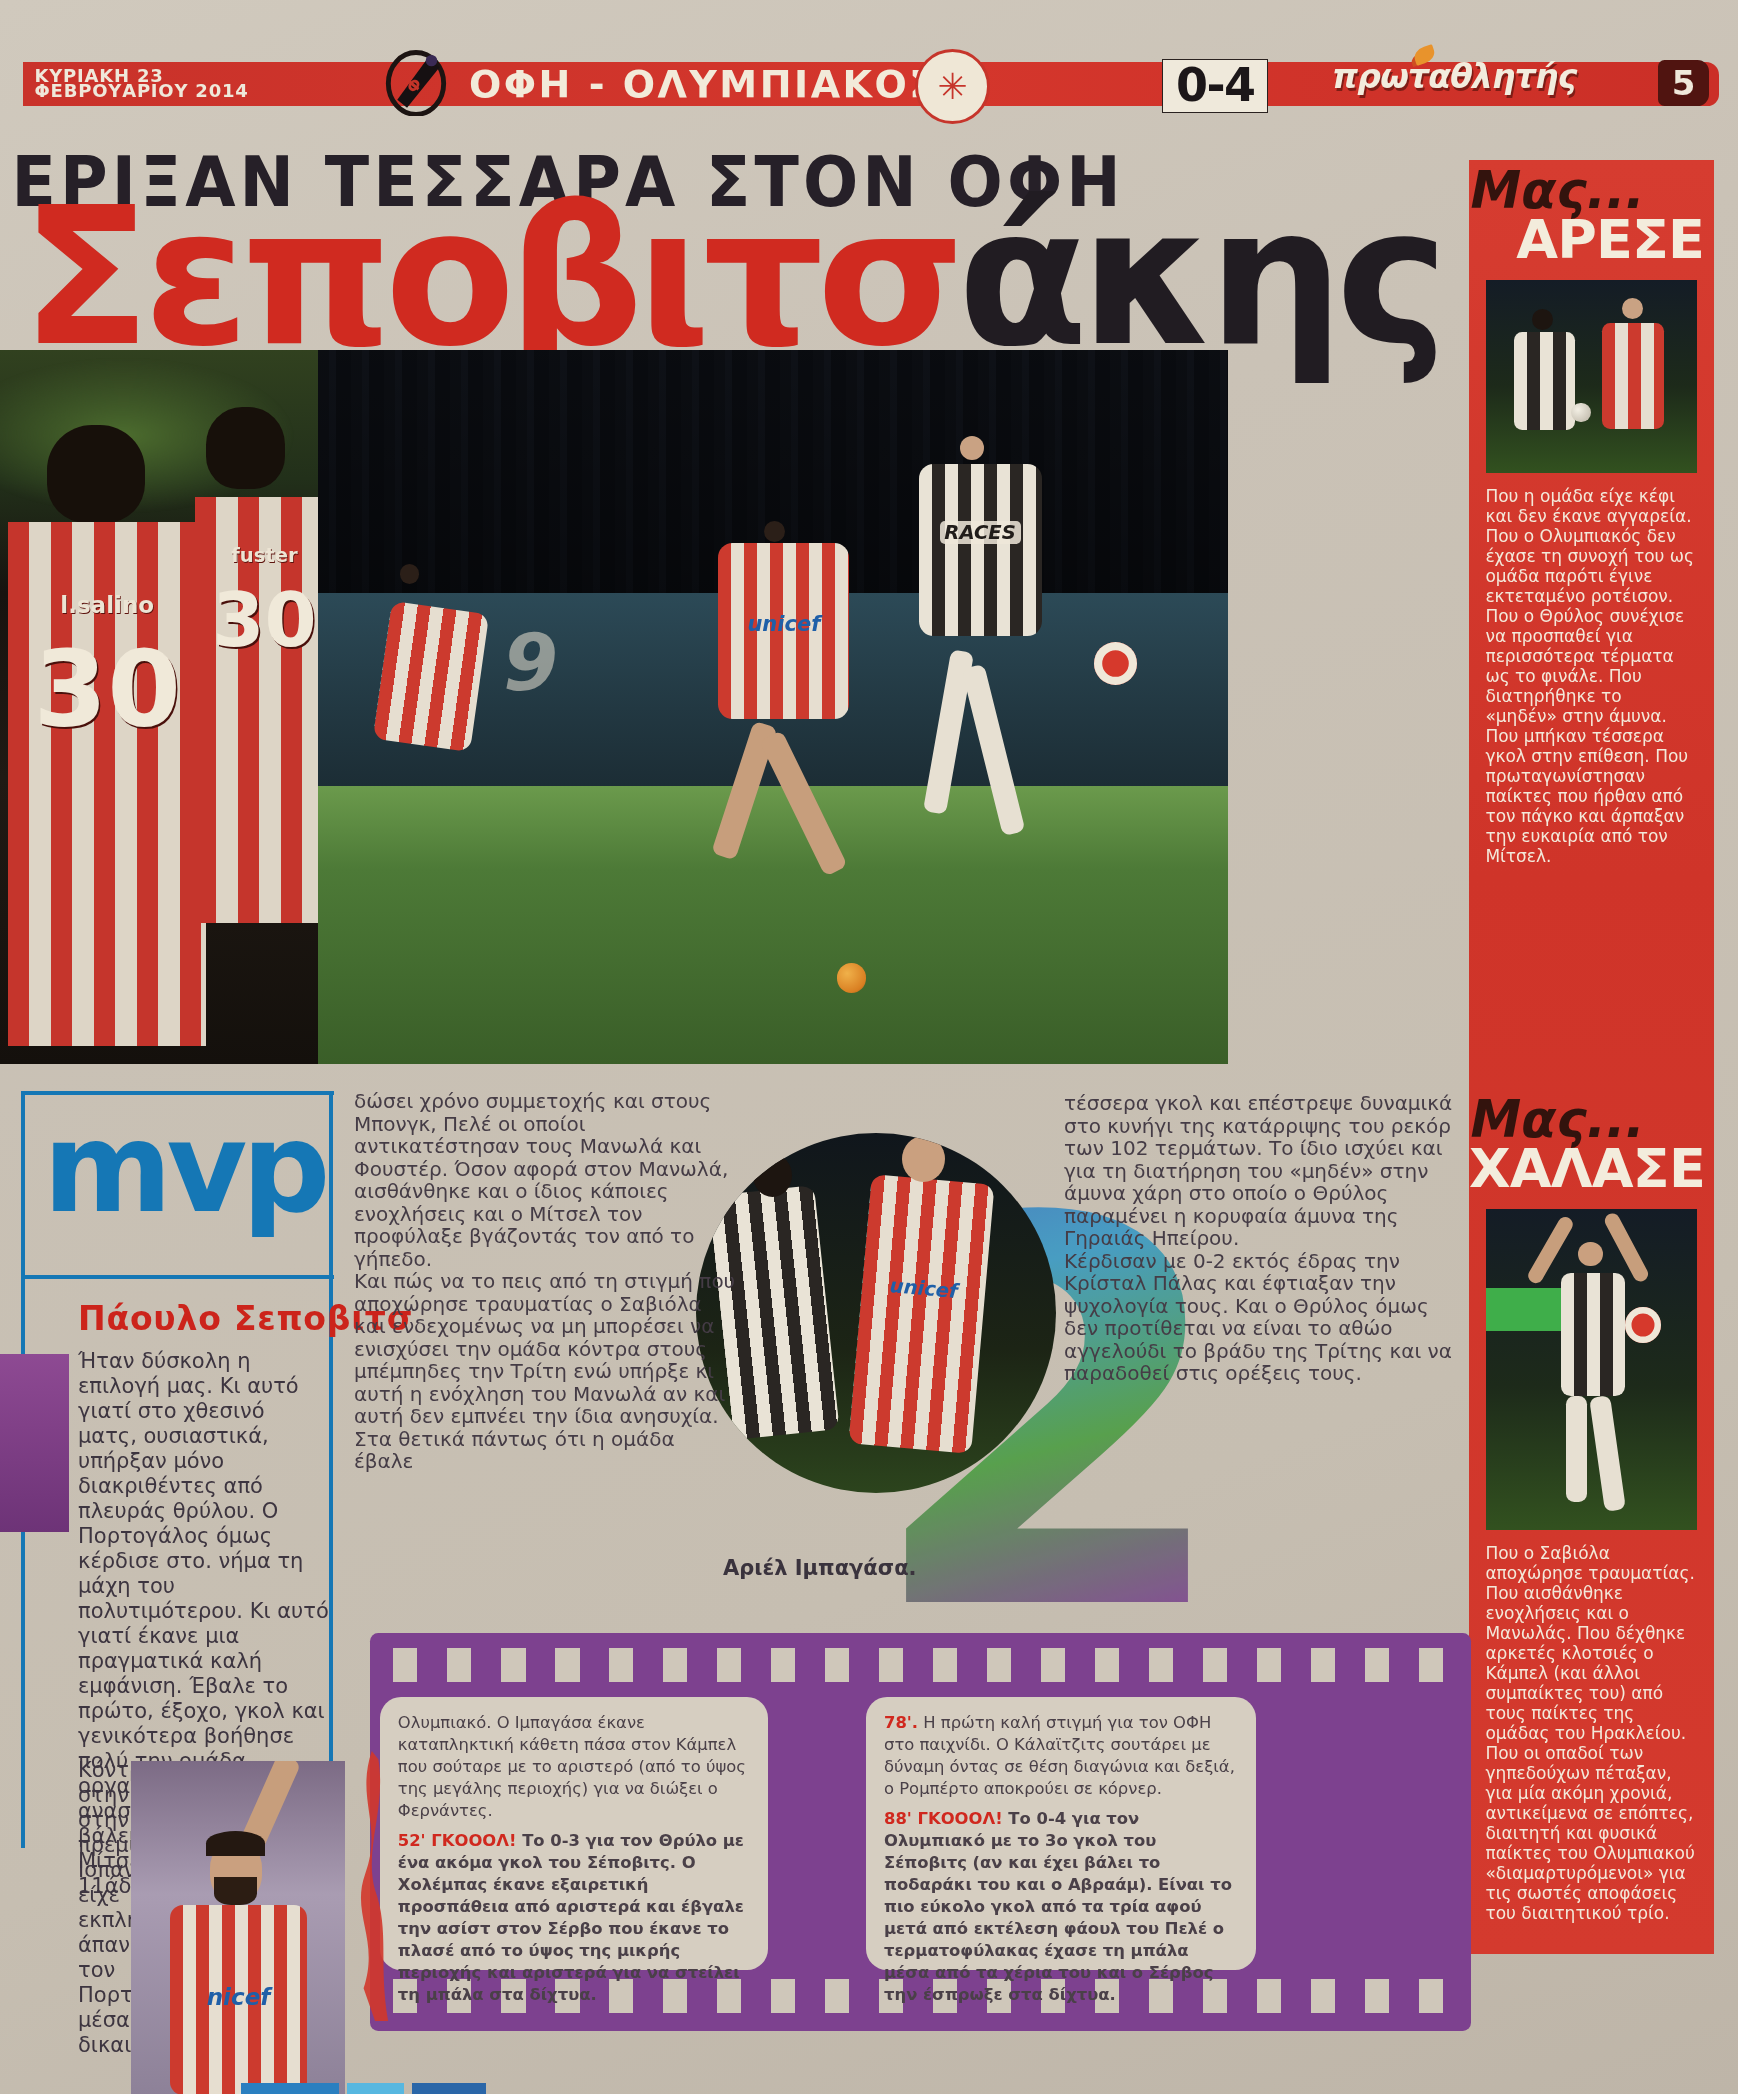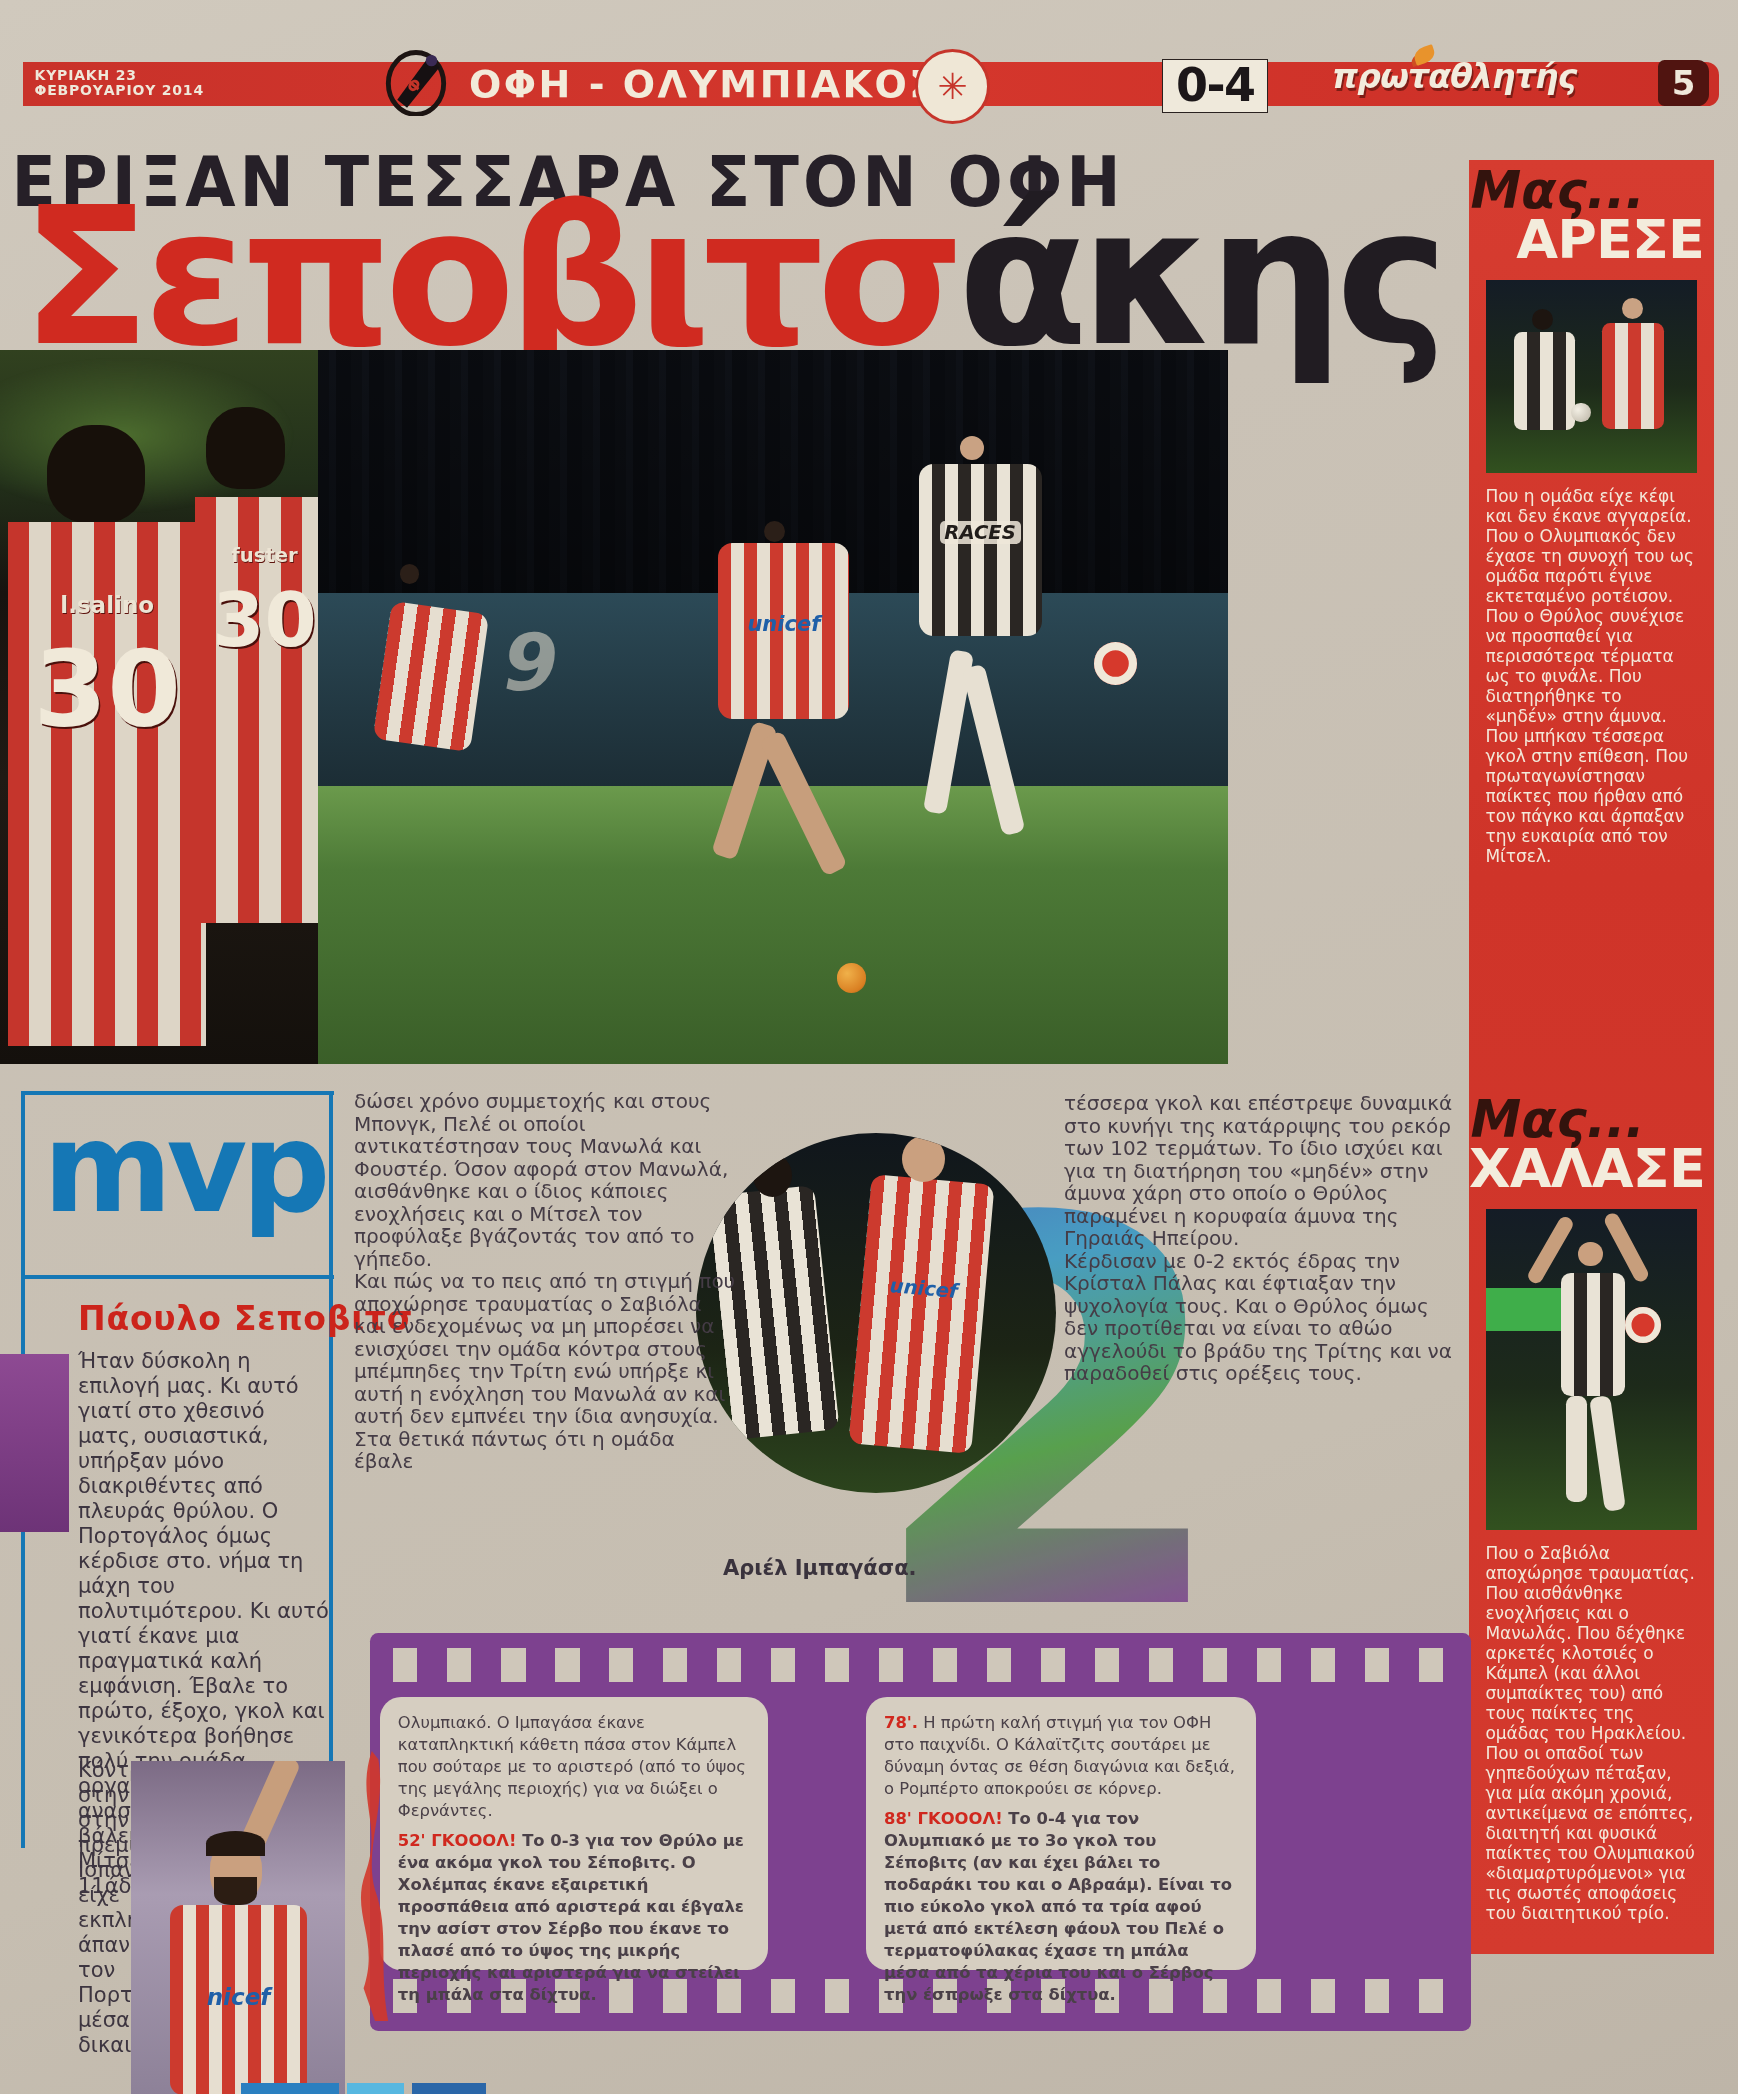--- a/index.html
+++ b/index.html
@@ -3,21 +3,21 @@
 <meta charset="utf-8">
 <style>
   html,body{margin:0;padding:0;background:#b8b1a6;}
   #page{position:relative;width:1739px;height:2095px;overflow:hidden;
         background:linear-gradient(160deg,#d0c9bd 0%,#cac2b6 30%,#c6beb1 70%,#beb5a8 100%);
         font-family:"DejaVu Sans",sans-serif;}
   .abs{position:absolute;}
   
   .header-band{position:absolute;left:23px;top:62px;width:1696px;height:44px;
      background:linear-gradient(90deg,#c9322a,#d4362c 55%,#cb2f27);border-radius:0 13px 11.5px 0;}
-  .date{position:absolute;left:11.5px;top:5.7px;color:#efe8da;font-size:14px;font-weight:700;line-height:15.5px;letter-spacing:0.8px;}
+  .date{position:absolute;left:11.5px;top:5.7px;color:#efe8da;font-size:18px;font-weight:700;line-height:15.5px;letter-spacing:0.8px;}
   .ofi-crest{position:absolute;left:358px;top:-16.4px;width:70px;height:70px;}
   .match-title{position:absolute;left:446px;top:0px;color:#f2ead9;font-size:38px;font-weight:800;letter-spacing:2.5px;line-height:44px;}
   .oly-crest{position:absolute;left:892px;top:-13px;width:69px;height:69px;border-radius:50%;
      background:#efe7d6;border:3.3px solid #c6352b;display:flex;align-items:center;justify-content:center;}
   .oly-inner{color:#c6352b;font-size:36px;line-height:1;}
   .score-box{position:absolute;left:1139px;top:-3.3px;background:#efe9db;border:1.6px solid #2a2220;
      padding:1.6px 13px;color:#1c1719;font-size:46px;font-weight:900;letter-spacing:-1.6px;line-height:49px;}
   .paper-logo{position:absolute;left:1309px;top:-4.9px;color:#f2ecdd;font-size:33px;font-weight:900;
      font-style:italic;letter-spacing:-0.8px;text-shadow:1.6px 2.5px 0 #7e1d16;}
   .flame{position:absolute;left:1391px;top:-14.7px;width:21px;height:16.4px;background:#e8932c;

